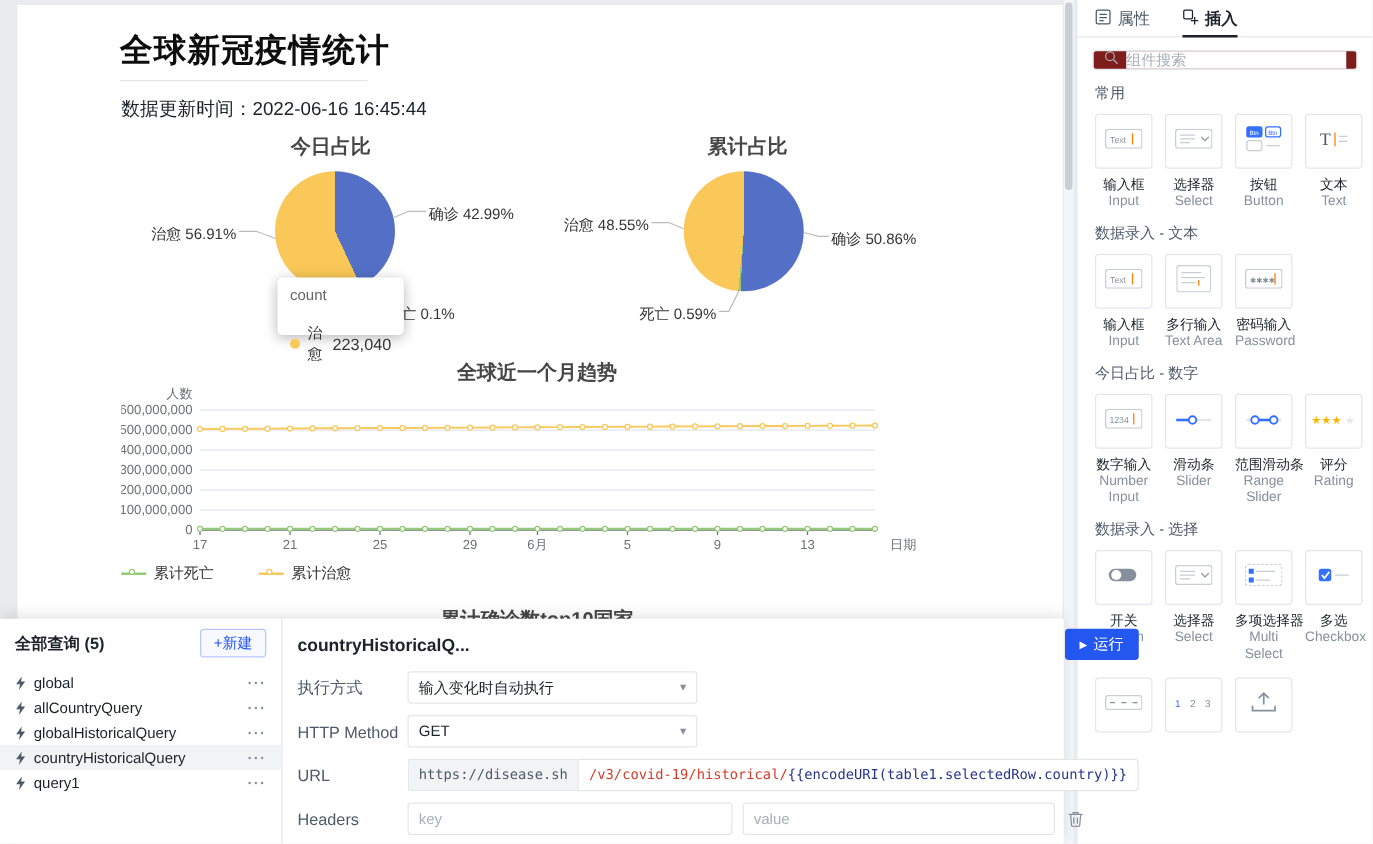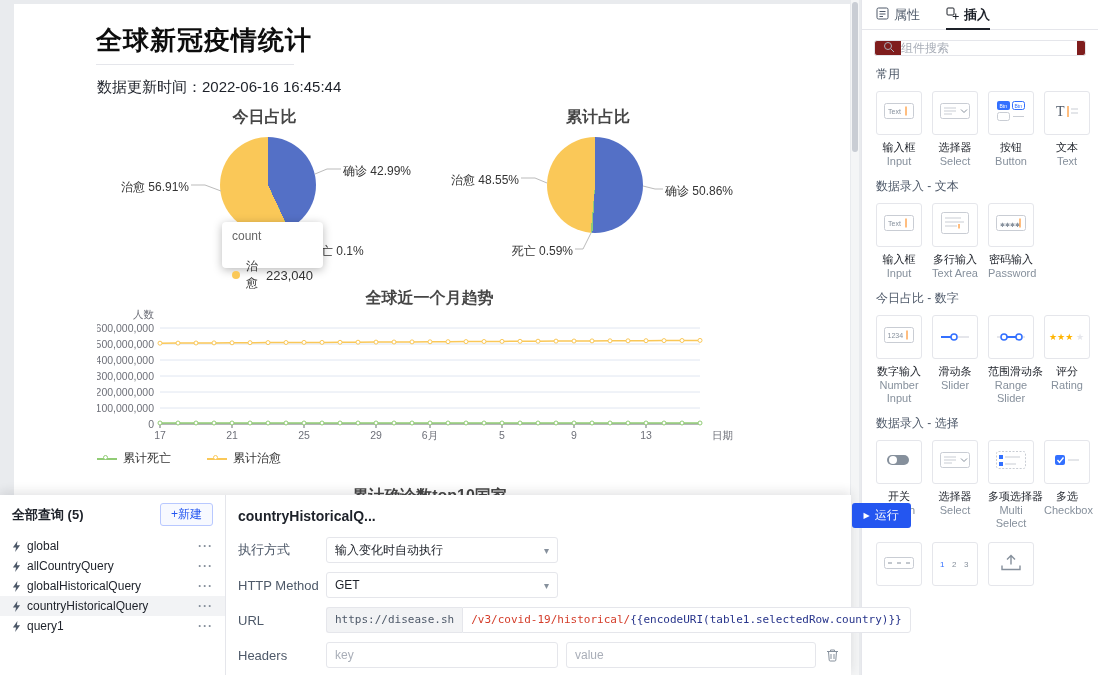--- a/index.html
+++ b/index.html
@@ -77,21 +77,21 @@
   .select-box .chev{margin-left:auto;color:#86909c;font-size:10px}
   .url-group{display:flex;flex:1;min-width:0}
   .url-prefix{background:#f2f3f5;border:1px solid #e5e6eb;border-right:none;border-radius:3px 0 0 3px;padding:0 8px;
               line-height:24px;color:#4e5969;font-family:"DejaVu Sans Mono","Liberation Mono",monospace;font-size:11px;flex:none}
   .url-input{flex:1;border:1px solid #e5e6eb;border-radius:0 3px 3px 0;padding:0 8px;line-height:24px;background:#fff;
              font-family:"DejaVu Sans Mono","Liberation Mono",monospace;font-size:11px;white-space:nowrap;overflow:hidden}
   .url-path{color:#d43d2a}
   .url-tpl{color:#27348b}
   .hdr-input{height:26px;border:1px solid #e5e6eb;border-radius:3px;padding:0 8px;font-size:12px;color:#1d2129;outline:none}
   .hdr-input::placeholder{color:#a9aeb8}
-  .hdr-key{width:232px}
+  .hdr-key{width:260px}
   .hdr-val{width:250px;margin-left:8px}
   .trash{margin-left:10px;display:flex;align-items:center;cursor:pointer}
 
   
   .sidebar{position:absolute;left:861px;top:0;width:237px;height:675px;background:#fff;border-left:1px solid #e5e6eb;overflow:hidden}
   .side-tabs{display:flex;align-items:center;gap:26px;padding:0 14px;height:30px;border-bottom:1px solid #e5e6eb}
   .side-tab{display:flex;align-items:center;gap:5px;font-size:13px;color:#4e5969;height:100%;cursor:pointer;position:relative}
   .side-tab.active{color:#1d2129;font-weight:700}
   .side-tab.active:after{content:"";position:absolute;left:0;right:0;bottom:-1px;height:2px;background:#1d2129}
   .side-search{margin:10px 12px;height:16px;border:1px solid #e5e6eb;border-radius:3px;display:flex;align-items:center;

